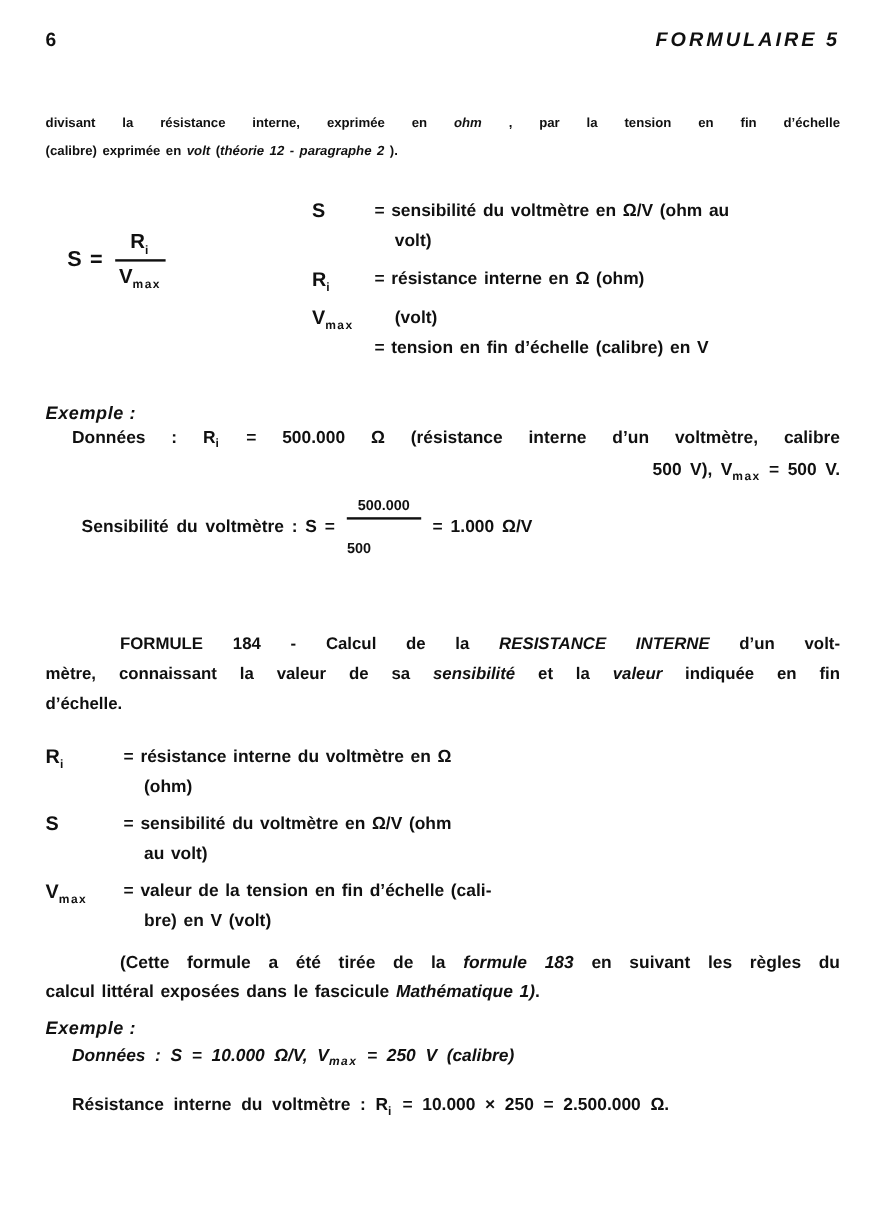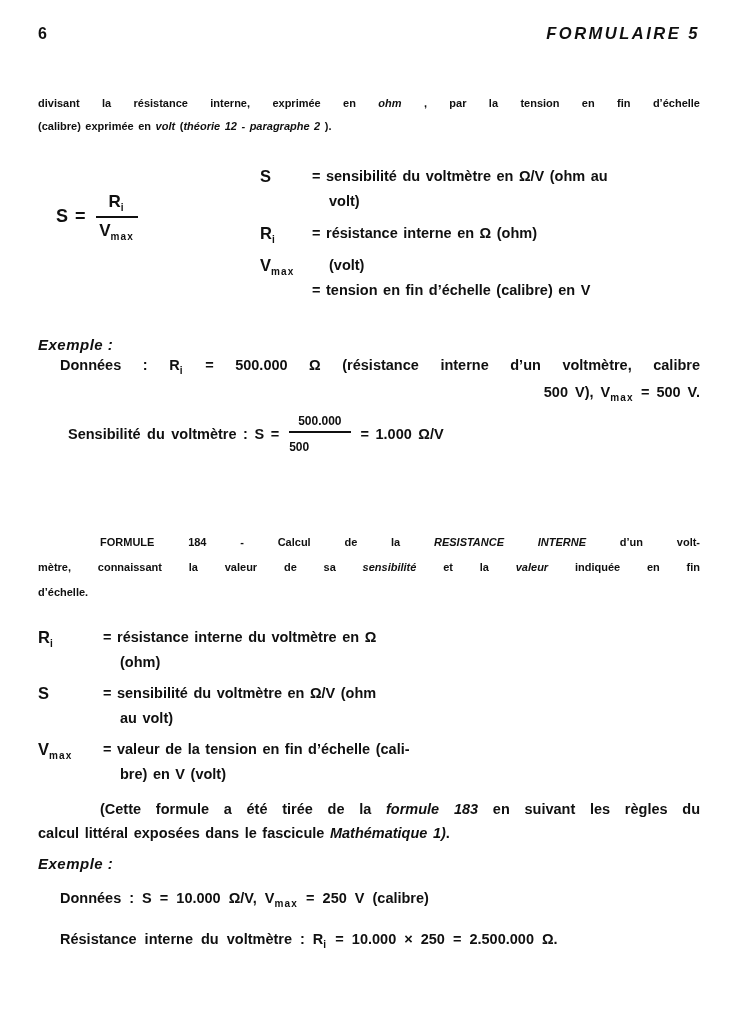--- a/index.html
+++ b/index.html
@@ -42,32 +42,32 @@
   .dline{display:block;line-height:25px;white-space:nowrap;}
   .cont{padding-left:17px;}
   
   .ex-label{font-style:italic;font-size:15px;margin-top:26px;letter-spacing:0.5px;}
   .donnees{font-size:14.5px;margin-left:22px;}
   .d-l1{display:block;line-height:24px;text-align:justify;text-align-last:justify;}
   .d-l2{display:block;line-height:31px;padding-left:100px;word-spacing:3px;text-align:right;}
   .resline{display:flex;align-items:center;font-size:14.5px;margin-top:6px;margin-left:30px;word-spacing:2.5px;}
   .ifrac{text-align:left;margin:0 10px;font-size:12px;}
   .inum{display:block;border-bottom:2.5px solid #101010;padding:0 9px 3px 9px;}
-  .iden{display:block;padding-top:7px;}
+  .iden{display:block;padding-top:17px;}
   
-  .f184{font-size:11px;line-height:25px;margin-top:76px;word-spacing:1.5px;}
+  .f184{font-size:14px;line-height:25px;margin-top:60px;word-spacing:1.5px;}
   .ind{text-indent:62px;}
   .sec2{margin-top:20px;align-items:center;}
   .fcol2{flex:0 0 238px;box-sizing:border-box;padding-left:24px;transform:translateY(-10px);}
   .f2{font-size:17px;}
   .defs2 .defrow{margin-bottom:6px;}
   
   .note{font-size:14.5px;line-height:24px;margin-top:4px;word-spacing:1.5px;}
   .ex2-label{margin-top:10px;}
-  .donnees2{font-size:14.5px;margin-top:12px;margin-left:22px;word-spacing:4px;line-height:28px;}
+  .donnees2{font-size:14.5px;margin-left:22px;word-spacing:4px;line-height:28px;font-style:italic;}
   .res2{font-size:14.5px;margin-top:15px;margin-left:22px;word-spacing:4px;line-height:24px;}
 </style>
 </head>
 <body>
 
 <div class="page">
 
   <div class="hdr">
     <span class="pgnum">6</span>
     <span class="hdr-title">FORMULAIRE 5</span>

